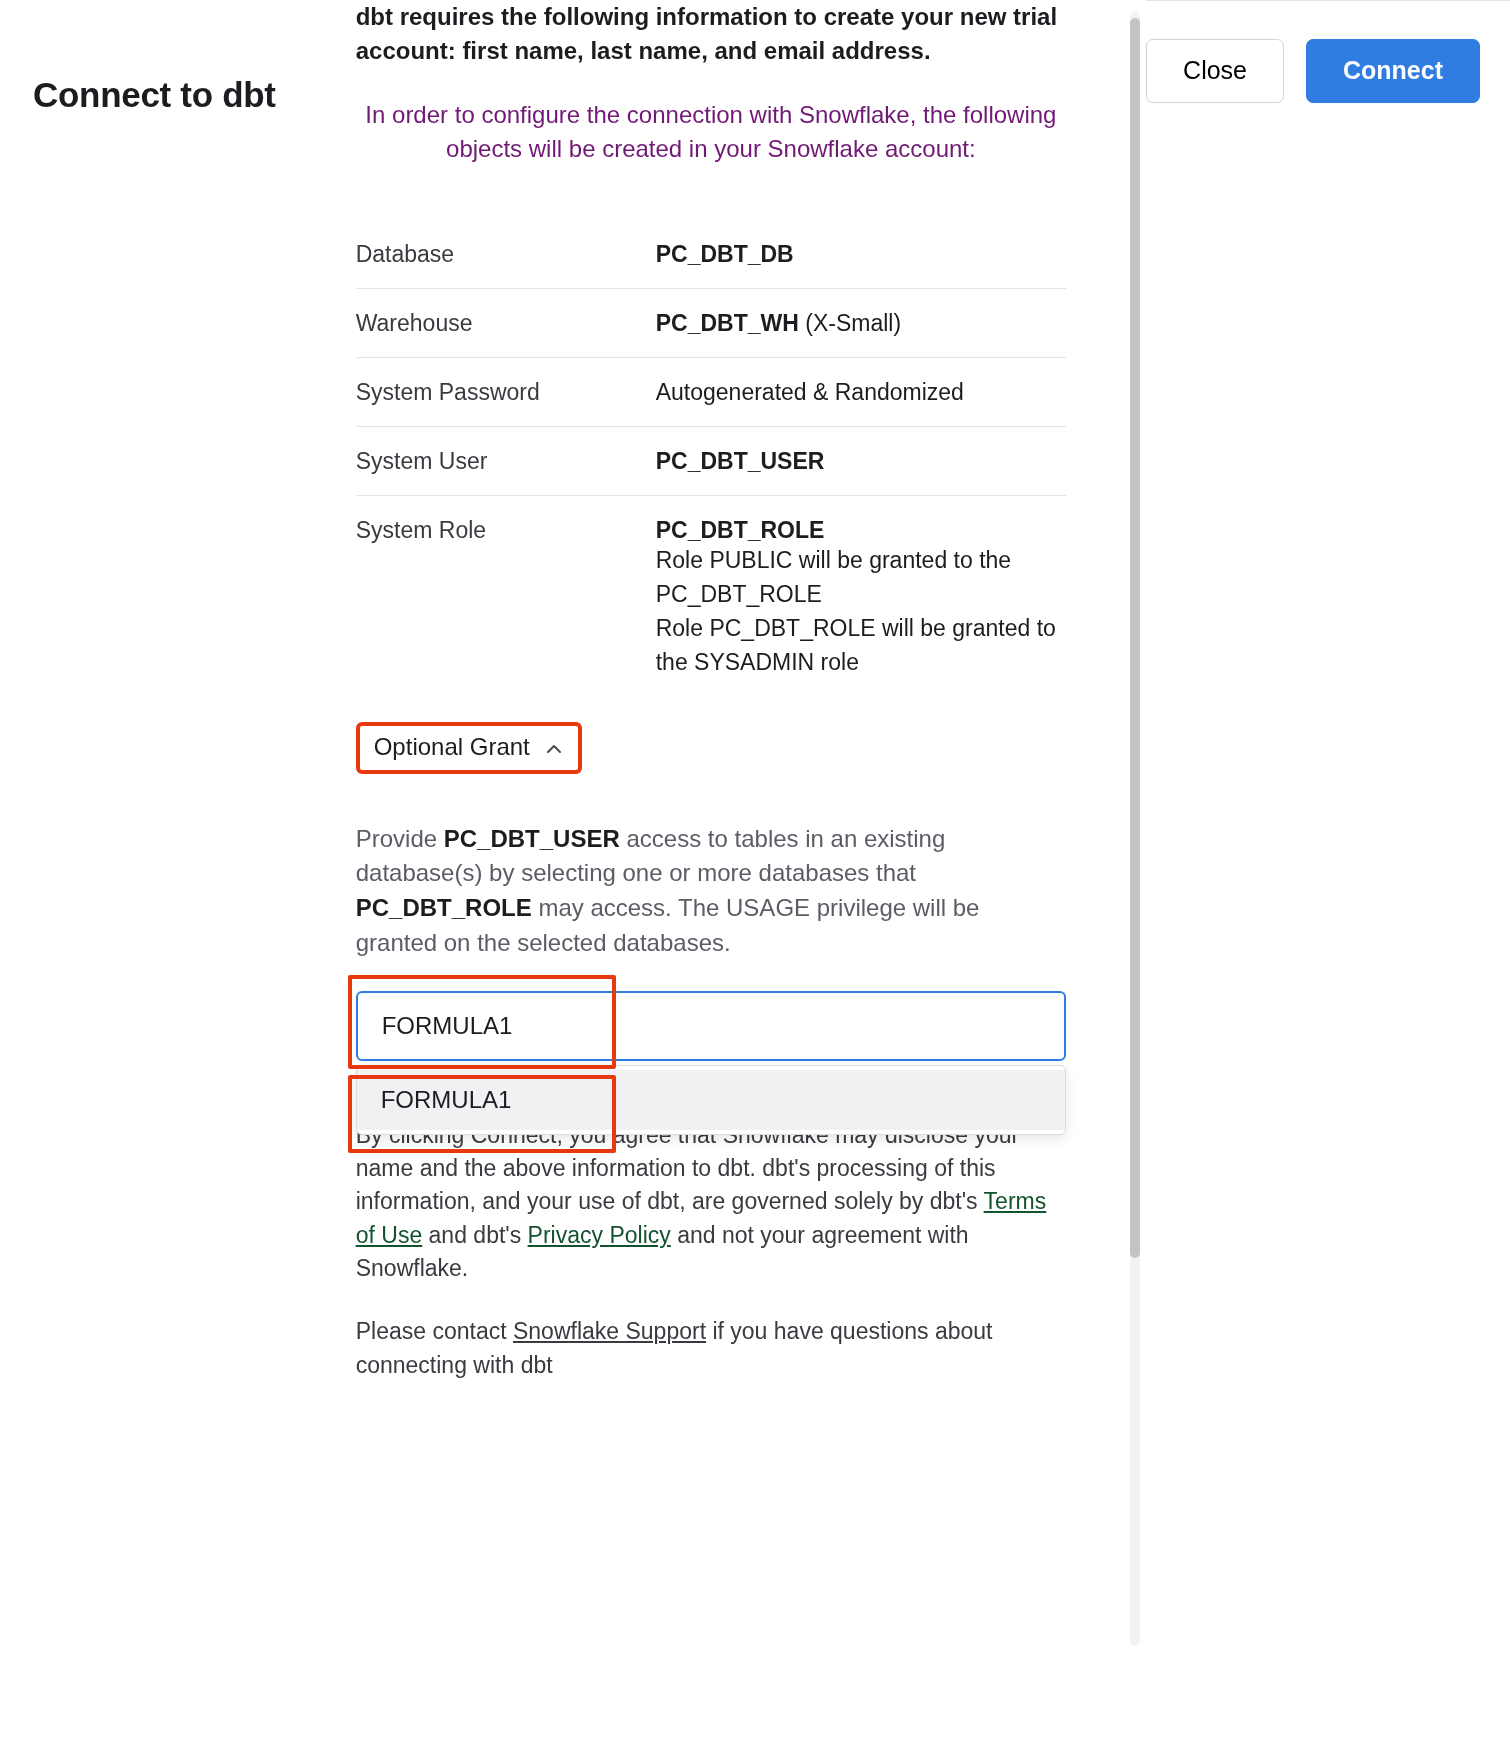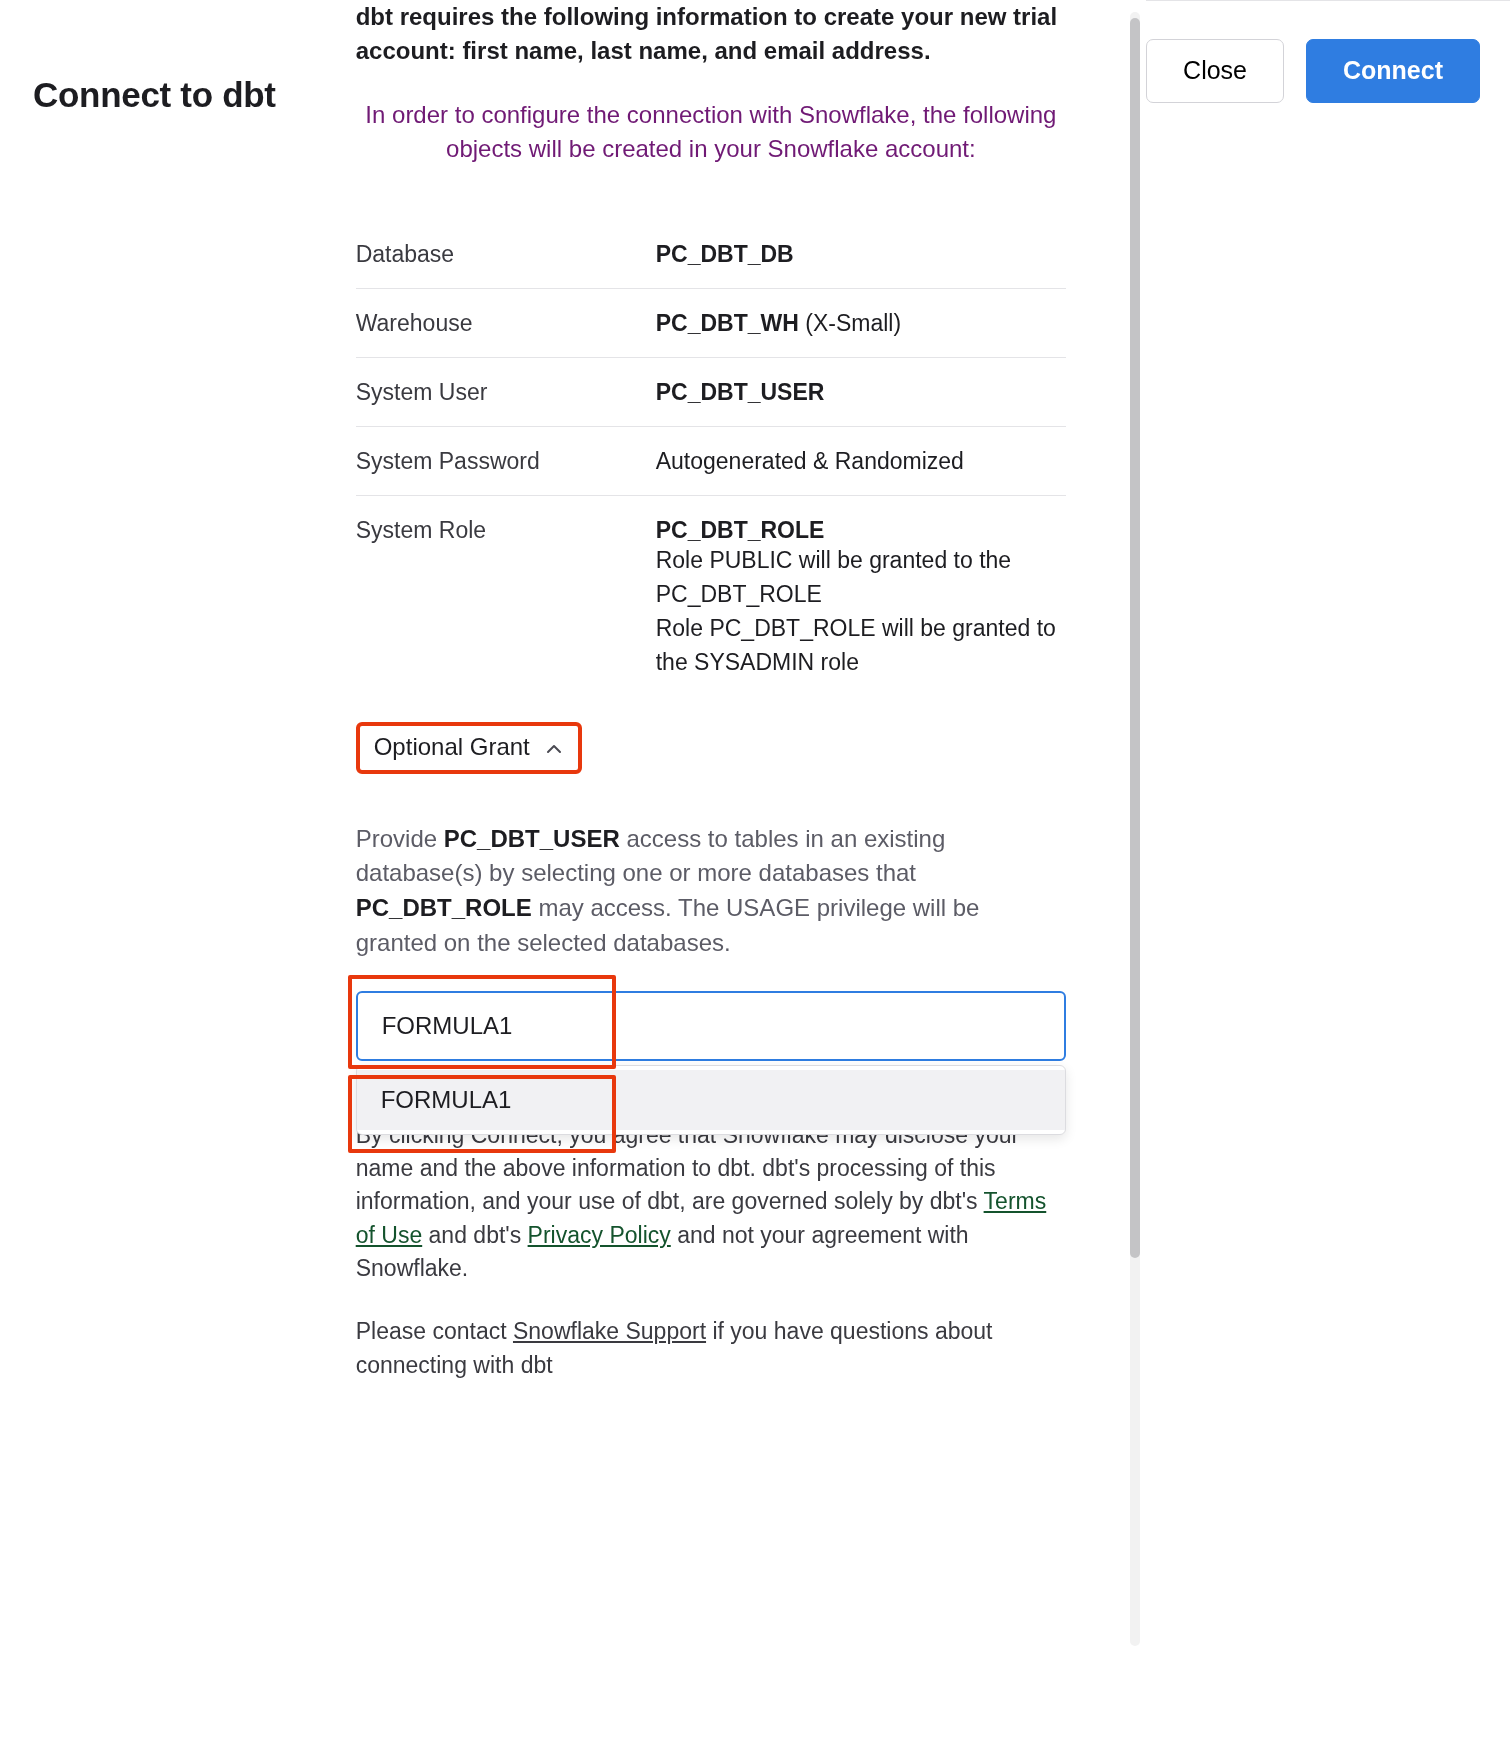--- a/index.html
+++ b/index.html
@@ -270,26 +270,26 @@
         <tbody>
             <tr>
           <td class="label">Database</td>
           <td class="value"><span class="v-strong">PC_DBT_DB</span></td>
         </tr>
         <tr>
           <td class="label">Warehouse</td>
           <td class="value"><span class="v-strong">PC_DBT_WH</span><span> (X-Small)</span></td>
         </tr>
         <tr>
+          <td class="label">System Password</td>
+          <td class="value">Autogenerated &amp; Randomized</td>
+        </tr>
+        <tr>
           <td class="label">System User</td>
           <td class="value"><span class="v-strong">PC_DBT_USER</span></td>
-        </tr>
-        <tr>
-          <td class="label">System Password</td>
-          <td class="value">Autogenerated &amp; Randomized</td>
         </tr>
         <tr>
           <td class="label">System Role</td>
           <td class="value">
             <span class="v-strong">PC_DBT_ROLE</span>
             <span class="v-sub">Role PUBLIC will be granted to the PC_DBT_ROLE</span>
             <span class="v-sub">Role PC_DBT_ROLE will be granted to the SYSADMIN role</span>
           </td>
         </tr>
       </tbody>

